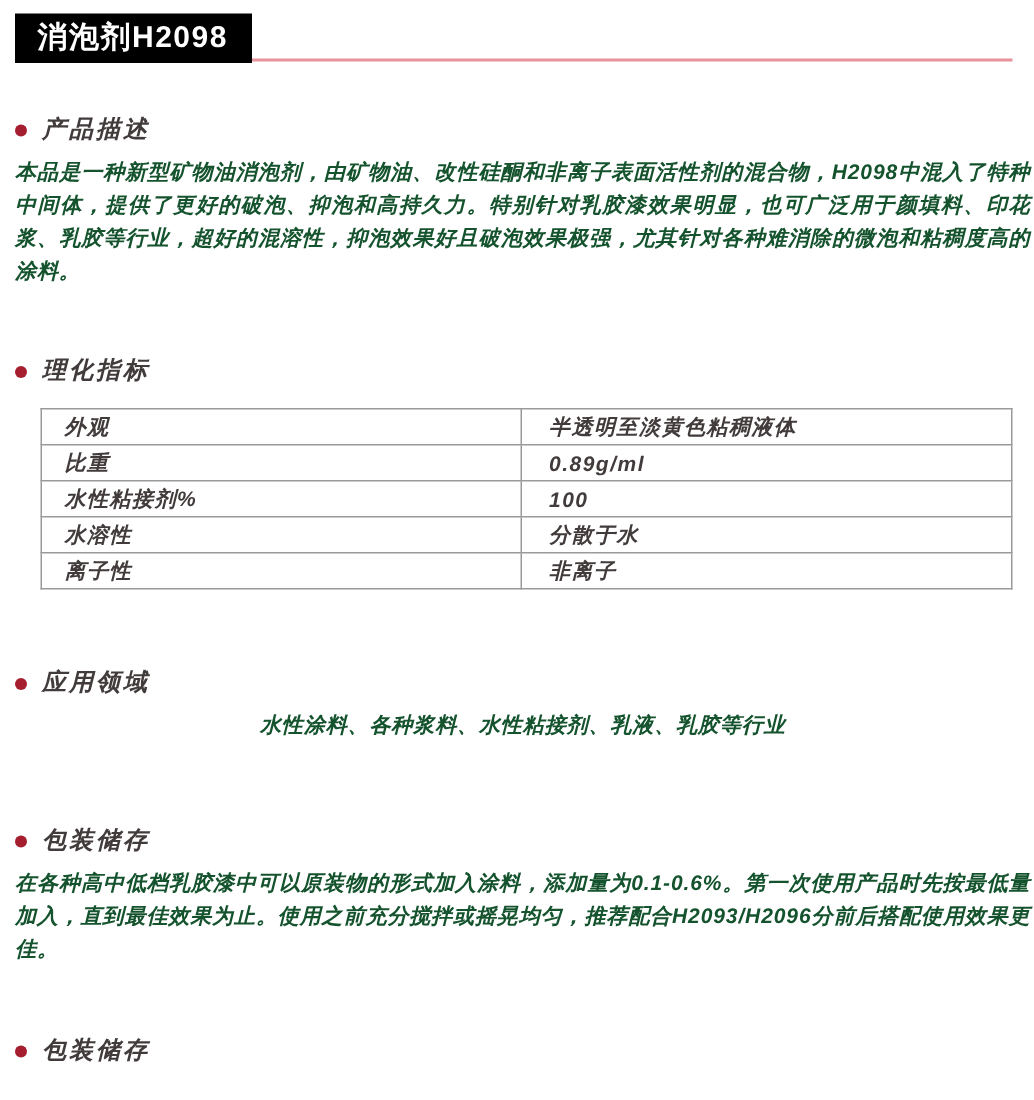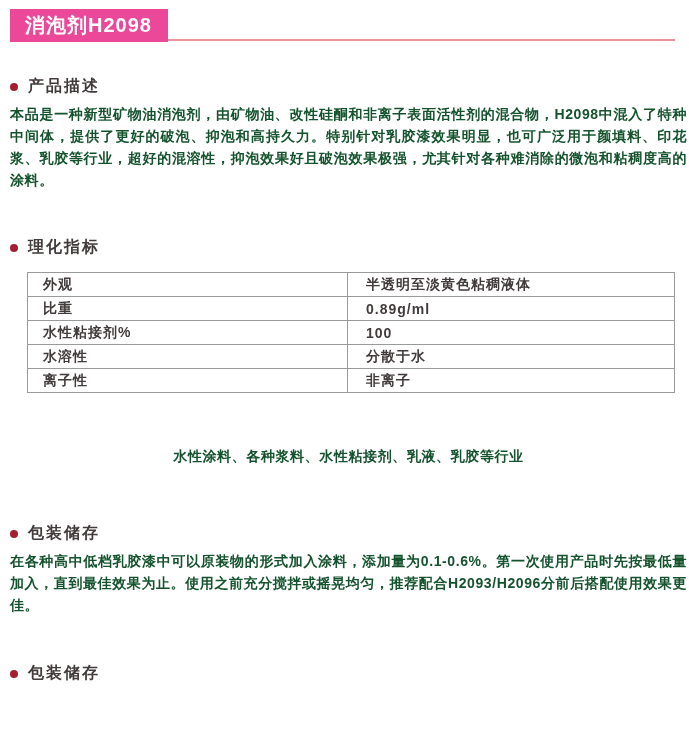--- a/index.html
+++ b/index.html
@@ -23,30 +23,30 @@
     top: 39px;
     height: 2px;
     background: #e8929b;
   }
   .banner {
     position: absolute;
     left: 10px;
     top: 9px;
     height: 33px;
     line-height: 33px;
-    background: #ec4899;
+    background: #000000;
     color: #ffffff;
     font-size: 20px;
     font-weight: bold;
     padding: 0 16px 15px 15px;
     letter-spacing: 1px;
   }
 
   
-  .content { padding: 0 2px 0 10px; }
+  .content { padding: 0 2px 0 10px; font-style: italic; }
   .section { margin-top: 36px; }
   .section.s1 { margin-top: 34px; }
   .section.s2 { margin-top: 46px; }
   .section.s3 { margin-top: 52px; }
   .section.s4 { margin-top: 56px; }
   .section.s5 { margin-top: 47px; }
 
   .section-header { display: flex; align-items: center; }
   .bullet {
     width: 8px; height: 8px;
@@ -137,20 +137,24 @@
           </tr>
           <tr>
             <td class="label">离子性</td>
             <td class="value">非离子</td>
           </tr>
         </tbody>
       </table>
     </div>
 
     <div class="section s3">
+      <div class="section-header">
+        <span class="bullet"></span>
+        <span class="section-title">应用领域</span>
+      </div>
       <div class="section-body">水性涂料、各种浆料、水性粘接剂、乳液、乳胶等行业</div>
     </div>
 
     <div class="section s4">
       <div class="section-header">
         <span class="bullet"></span>
         <span class="section-title">包装储存</span>
       </div>
       <div class="section-body">在各种高中低档乳胶漆中可以原装物的形式加入涂料，添加量为0.1-0.6%。第一次使用产品时先按最低量加入，直到最佳效果为止。使用之前充分搅拌或摇晃均匀，推荐配合H2093/H2096分前后搭配使用效果更佳。</div>
     </div>

